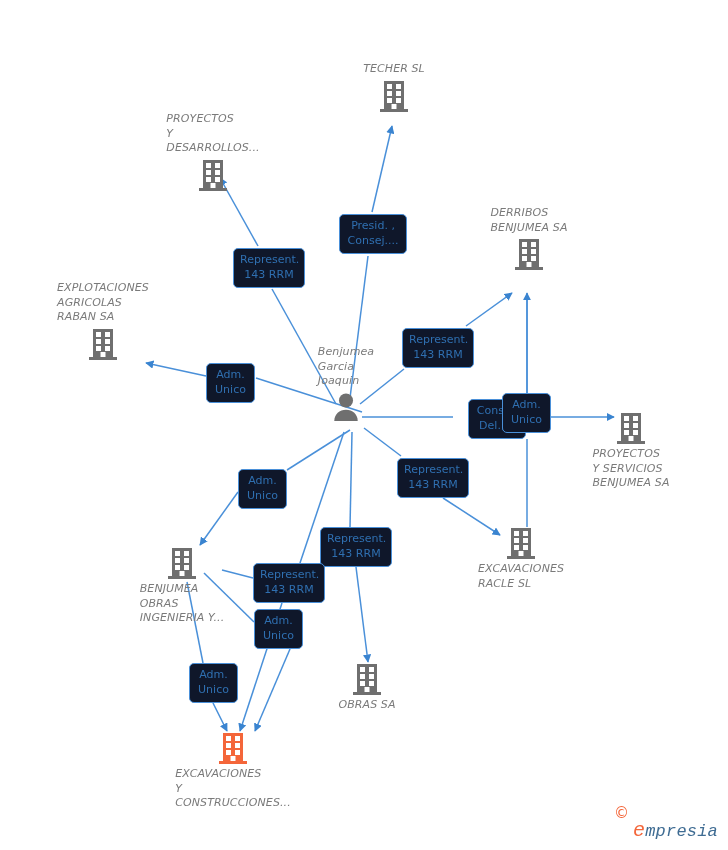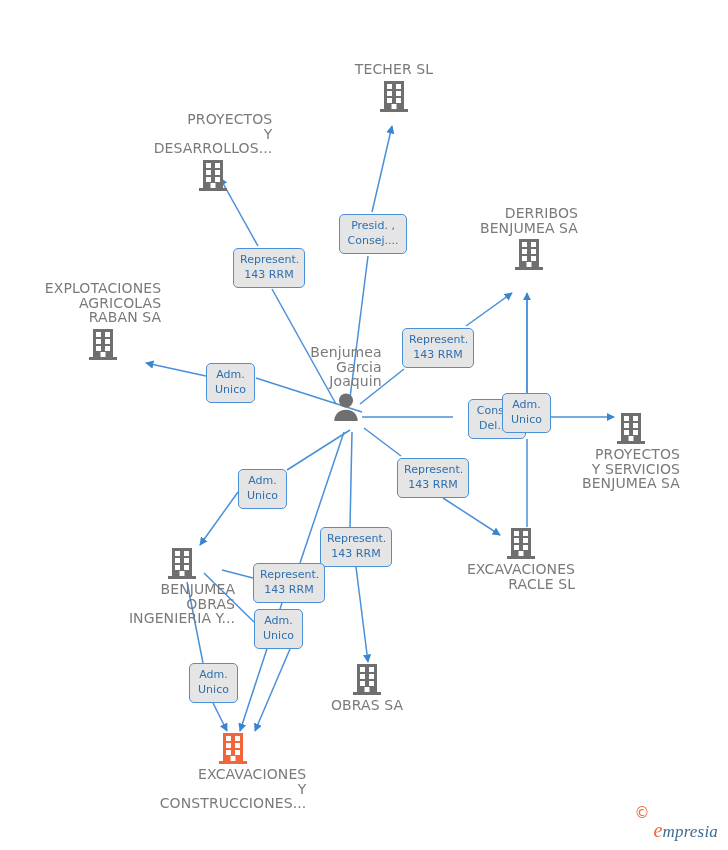--- a/index.html
+++ b/index.html
@@ -14,54 +14,55 @@
 
   .node{
     position:absolute;
     display:flex;
     flex-direction:column;
     align-items:center;
     width:160px;
     margin-left:-80px;
   }
   .node .caption{
-    font-size:14px;
+    font-size:11px;
     line-height:14.5px;
     color:#7a7a7a;
-    text-align:right;
+    text-align:left;
     letter-spacing:.1px;
     white-space:pre-line;
+    font-style:italic;
   }
   .node.cap-below .caption{margin-top:2px;}
   .node.cap-above .caption{margin-bottom:2px;}
 
   .ico{width:32px;height:34px;display:block;}
 
   .edge-label{
     position:absolute;
     border:1.3px solid #4a90d9;
     border-radius:5px;
-    background:#e5e5e5;
+    background:#0f172a;
     color:#2f6fb0;
     font-size:11px;
     line-height:15px;
     text-align:center;
     padding:3px 6px 4px 6px;
     white-space:pre-line;
     box-sizing:border-box;
   }
 
   #watermark{
     position:absolute;
     right:10px;bottom:8px;
     display:flex;align-items:center;gap:4px;
   }
   #watermark .c{font-size:15px;color:#f4663a;}
   #watermark .wordmark{
-    font-family:Liberation Serif, serif;
+    font-family:Liberation Mono, monospace;
     font-style:italic;
     font-size:17px;
     color:#3f6c93;
     letter-spacing:.2px;
     margin-top:36px;
   }
   #watermark .wordmark .e{color:#f4663a;font-size:20px;}
 </style>
 </head>
 <body>

